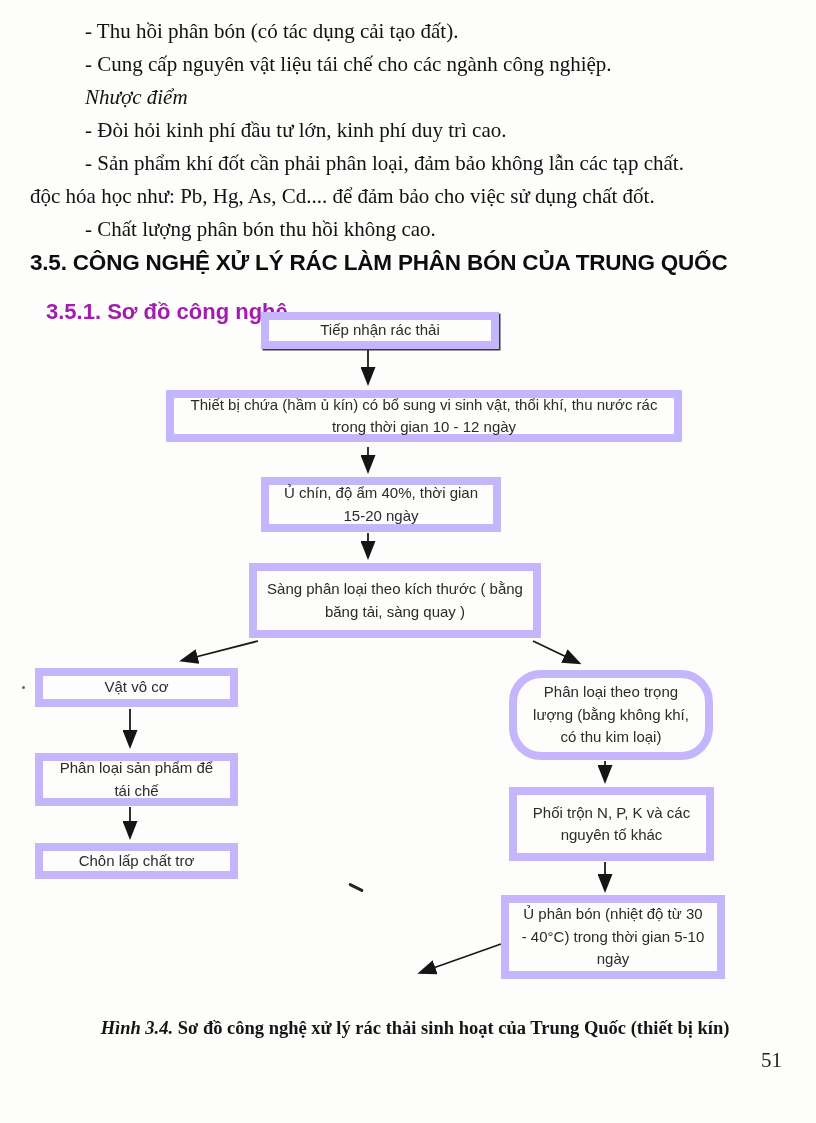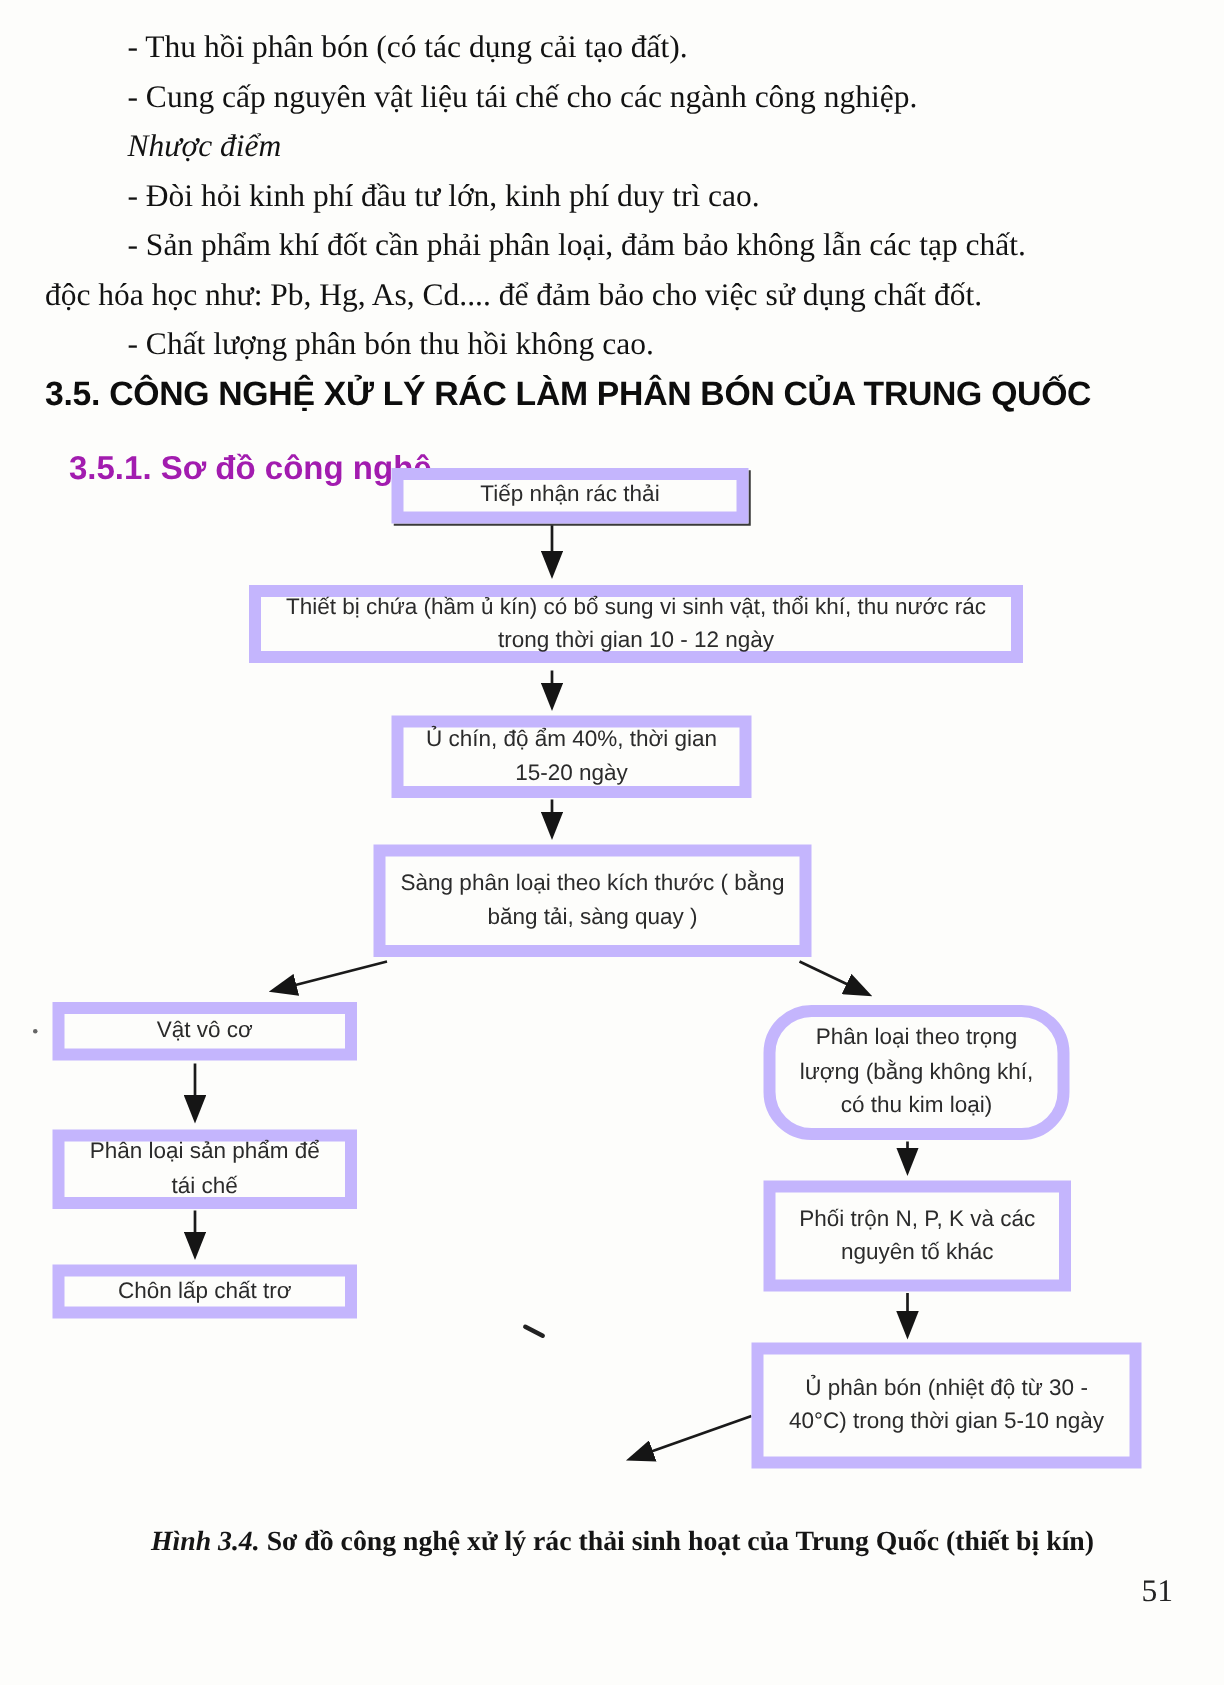--- a/index.html
+++ b/index.html
@@ -95,21 +95,21 @@
   <div class="fbox" style="left:35px;top:668px;width:203px;height:39px;">Vật vô cơ</div>
 
   <div class="fbox" style="left:35px;top:753px;width:203px;height:53px;">Phân loại sản phẩm để tái chế</div>
 
   <div class="fbox" style="left:35px;top:843px;width:203px;height:36px;">Chôn lấp chất trơ</div>
 
   <div class="fbox" style="left:509px;top:670px;width:204px;height:90px;border-radius:32px;">Phân loại theo trọng lượng (bằng không khí, có thu kim loại)</div>
 
   <div class="fbox" style="left:509px;top:787px;width:205px;height:74px;">Phối trộn N, P, K và các nguyên tố khác</div>
 
-  <div class="fbox" style="left:501px;top:895px;width:260px;height:84px;">Ủ phân bón (nhiệt độ từ  30 - 40°C) trong thời gian 5-10 ngày</div>
+  <div class="fbox" style="left:501px;top:895px;width:224px;height:84px;">Ủ phân bón (nhiệt độ từ  30 - 40°C) trong thời gian 5-10 ngày</div>
 
 
   <div class="stray-mark"></div>
   <div class="stray-dot"></div>
 
   <div class="caption">
     <span class="cap-label">Hình 3.4.</span><span> Sơ đồ công nghệ xử lý rác thải sinh hoạt của Trung Quốc (thiết bị kín)</span>
   </div>
 
   <div class="pageno">51</div>

